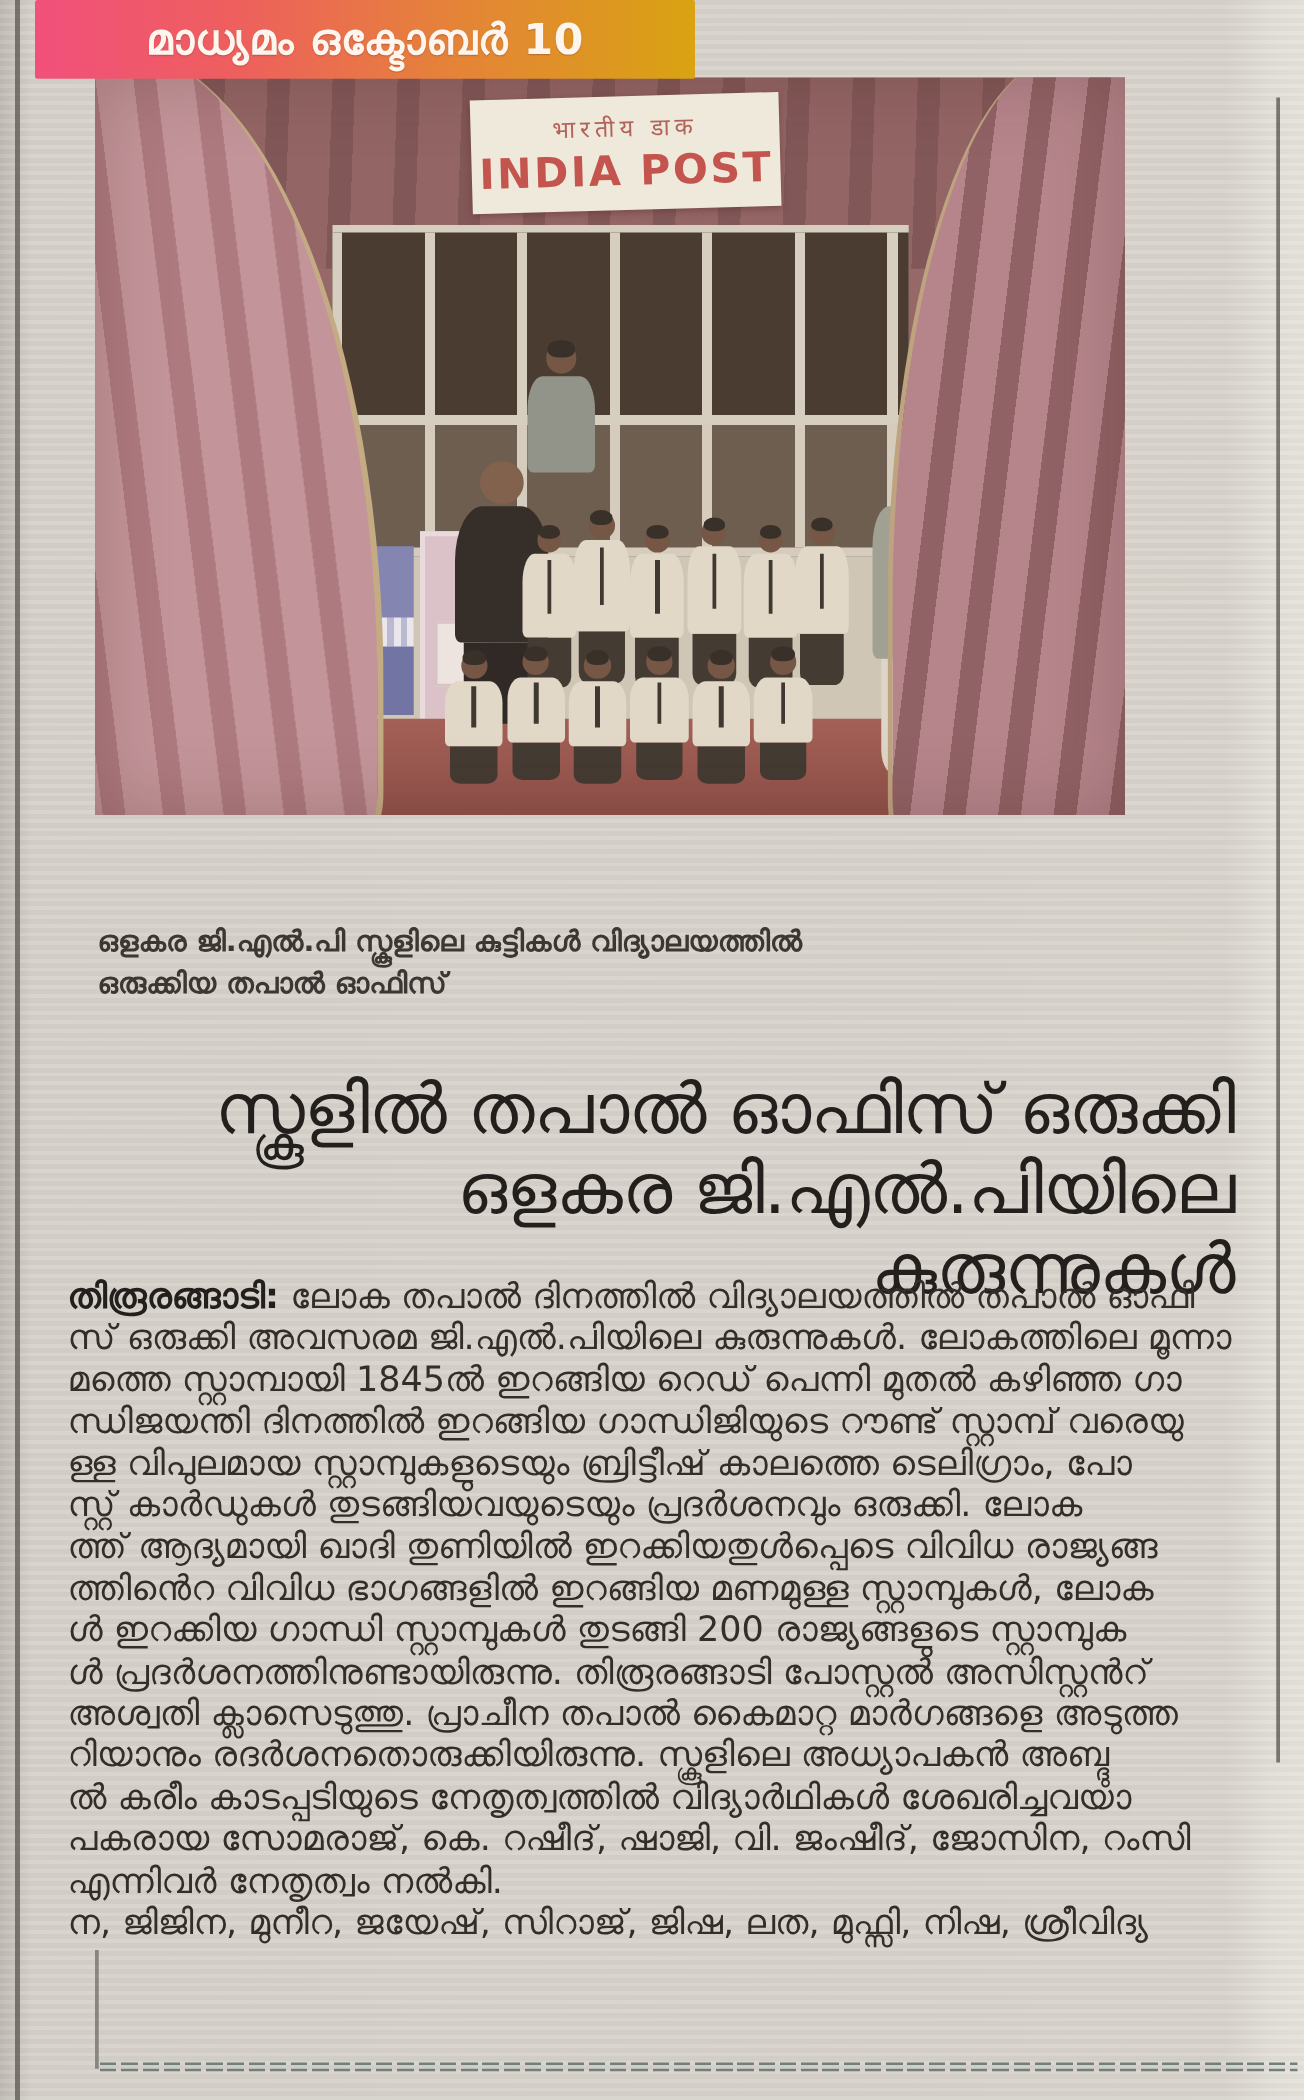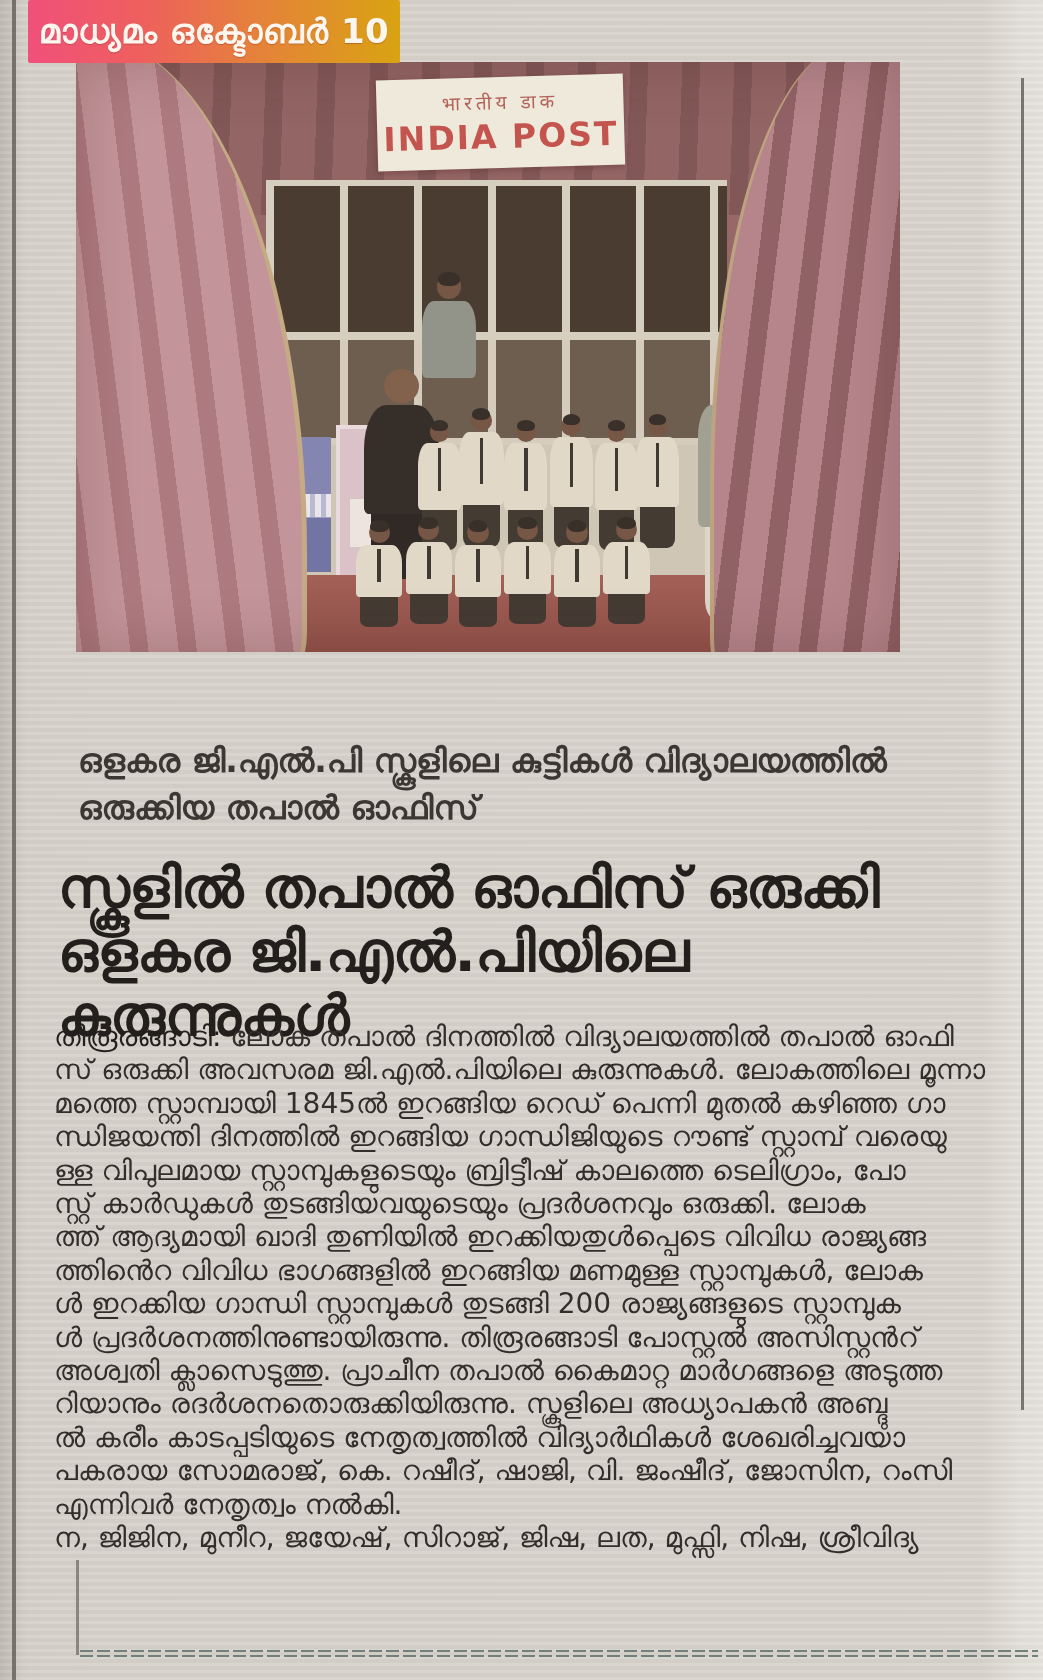--- a/index.html
+++ b/index.html
@@ -20,21 +20,21 @@
 
   .left-rule  { position:absolute; left:12px; top:0; width:4px; height:1680px; background:#615c54; opacity:.8; }
   .right-rule { position:absolute; left:1021px; top:78px; width:3px; height:1332px; background:#55524b; opacity:.75; }
   .bottom-rule { position:absolute; left:80px; top:1650px; width:958px; height:8px; }
   .bottom-rule .r1, .bottom-rule .r2 { height:2px; background:repeating-linear-gradient(90deg,#71807b 0 13px, transparent 13px 17px); }
   .bottom-rule .r2 { margin-top:3px; }
   .bottom-left-rule { position:absolute; left:76px; top:1560px; width:3px; height:95px; background:#6b675f; opacity:.7; }
 
   
   .badge {
-    position:absolute; left:28px; top:0; width:372px; height:63px;
+    position:absolute; left:28px; top:0; width:528px; height:63px;
     background:linear-gradient(90deg, #f1507b 0%, #ee5f5e 30%, #e5823a 62%, #d9a312 100%);
     display:flex; align-items:center; justify-content:center;
     border-radius:2px; z-index:5;
   }
   .badge-label { color:#fdf6ef; font-size:34px; font-weight:700; letter-spacing:.5px; text-shadow:0 1px 1px rgba(120,40,30,.35); }
 
   
   .photo {
     position:absolute; left:76px; top:62px; width:824px; height:590px;
     background:linear-gradient(#96686a, #8e5e5f 60%, #8a5a58);
@@ -115,27 +115,27 @@
     border-radius:50% 50% 30% 30%; background:#2b2421; z-index:-1; }
   .hijab-woman .p-torso { background:#2b2421; border-radius:30% 30% 6% 6%/40% 40% 6% 6%; }
   .hijab-woman .p-torso::after { display:none; }
   .hijab-woman .p-legs { background:#241f1c; }
 
   .backman .p-torso { background:#8e9288; }
   .backman .p-torso::after { display:none; }
 
   
   .caption { position:absolute; left:78px; top:738px; width:850px;
-    font-size:33px; font-weight:600; color:#3c3733; line-height:1.42; }
+    font-size:23px; font-weight:600; color:#3c3733; line-height:1.42; }
   .headline { position:absolute; left:58px; top:856px; width:930px;
-    font-size:56px; font-weight:700; color:#221f1c; line-height:1.14; letter-spacing:-.5px; }
+    font-size:56px; font-weight:400; color:#221f1c; line-height:1.14; letter-spacing:-.5px;text-align:right; }
   .article { position:absolute; left:54px; top:1020px; width:914px;
     font-size:28px; color:#332e2a; line-height:33.4px; }
   .body-line { white-space:nowrap; }
-  .dateline { font-weight:400; color:#221f1c; }
+  .dateline { font-weight:700; color:#221f1c; }
 </style>
 </head>
 <body>
 
 <div id="page">
 
   <div class="left-rule"></div>
   <div class="right-rule"></div>
   <div class="bottom-left-rule"></div>
   <div class="bottom-rule">

